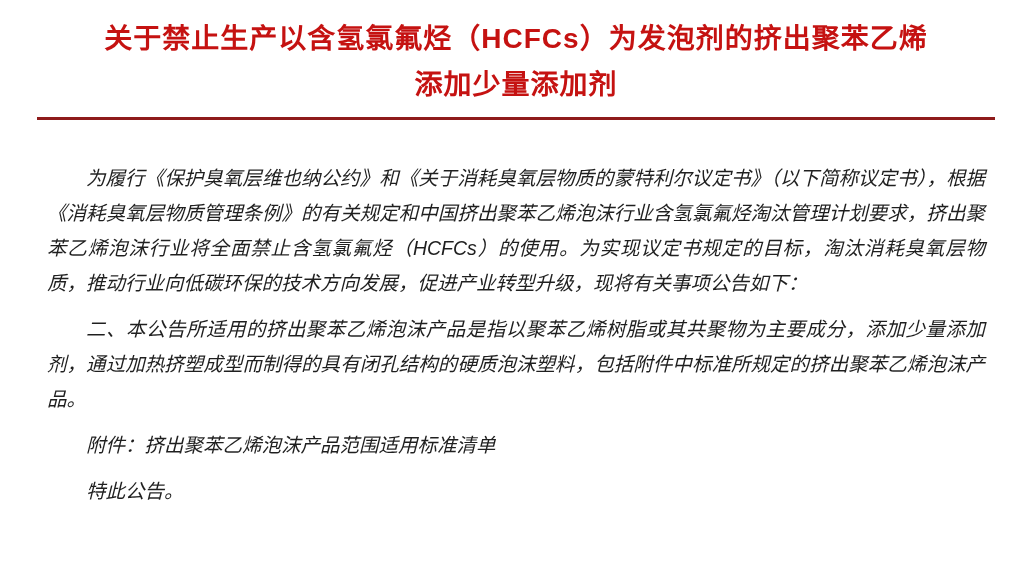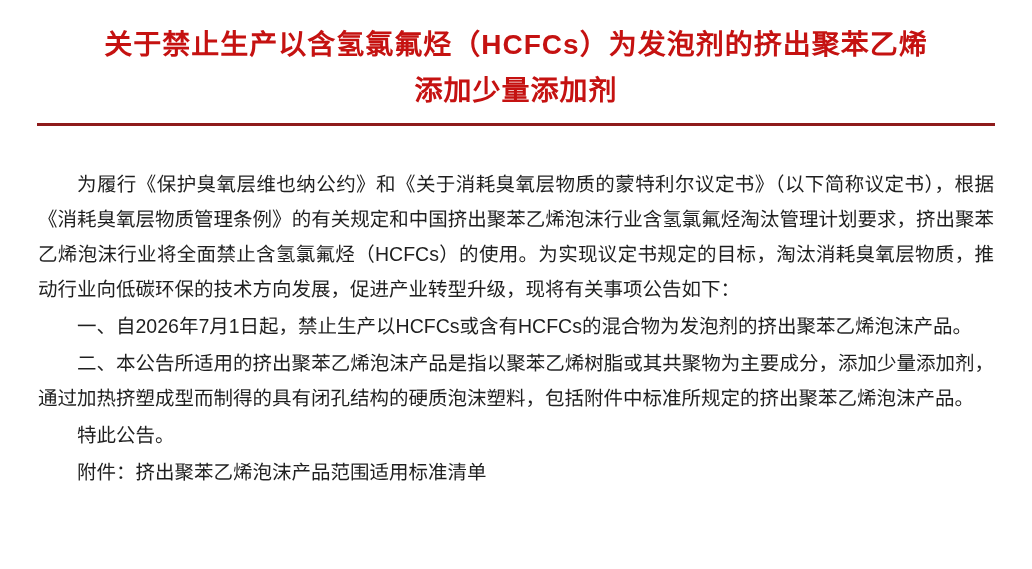--- a/index.html
+++ b/index.html
@@ -16,21 +16,21 @@
     -webkit-font-smoothing:antialiased;
   }
   .page{
     position:relative;
     width:1032px;height:569px;
     background:var(--page-bg);
     overflow:hidden;
     box-sizing:border-box;
   }
   .title-block{
-    padding-top:22px;
+    padding-top:16px;
     text-align:center;
   }
   .title-line{
     color:var(--title-red);
     font-size:28px;
     font-weight:bold;
     line-height:46px;
     letter-spacing:1px;
   }
   .rule{
@@ -40,37 +40,37 @@
     margin:9px 37px 0 37px;
   }
   .doc-body{
     margin:41px 36px 0 36px;
     color:var(--body-text);
     font-size:19.5px;
     line-height:35px;
     text-align:justify;
   }
   .doc-body p{
-    margin:2px;
+    margin:11px;
     text-indent:2em;
+    font-style:italic;
   }
 </style>
 </head>
 <body>
 
 <div class="page">
 
   <header class="title-block">
     <div class="title-line">关于禁止生产以含氢氯氟烃（HCFCs）为发泡剂的挤出聚苯乙烯</div>
     <div class="title-line">添加少量添加剂</div>
   </header>
 
   <hr class="rule">
 
   <main class="doc-body">
     <p>为履行《保护臭氧层维也纳公约》和《关于消耗臭氧层物质的蒙特利尔议定书》（以下简称议定书），根据《消耗臭氧层物质管理条例》的有关规定和中国挤出聚苯乙烯泡沫行业含氢氯氟烃淘汰管理计划要求，挤出聚苯乙烯泡沫行业将全面禁止含氢氯氟烃（HCFCs）的使用。为实现议定书规定的目标，淘汰消耗臭氧层物质，推动行业向低碳环保的技术方向发展，促进产业转型升级，现将有关事项公告如下：</p>
-    <p>一、自2026年7月1日起，禁止生产以HCFCs或含有HCFCs的混合物为发泡剂的挤出聚苯乙烯泡沫产品。</p>
     <p>二、本公告所适用的挤出聚苯乙烯泡沫产品是指以聚苯乙烯树脂或其共聚物为主要成分，添加少量添加剂，通过加热挤塑成型而制得的具有闭孔结构的硬质泡沫塑料，包括附件中标准所规定的挤出聚苯乙烯泡沫产品。</p>
+    <p>附件：挤出聚苯乙烯泡沫产品范围适用标准清单</p>
     <p>特此公告。</p>
-    <p>附件：挤出聚苯乙烯泡沫产品范围适用标准清单</p>
   </main>
 
 </div>
 
 </body></html>

